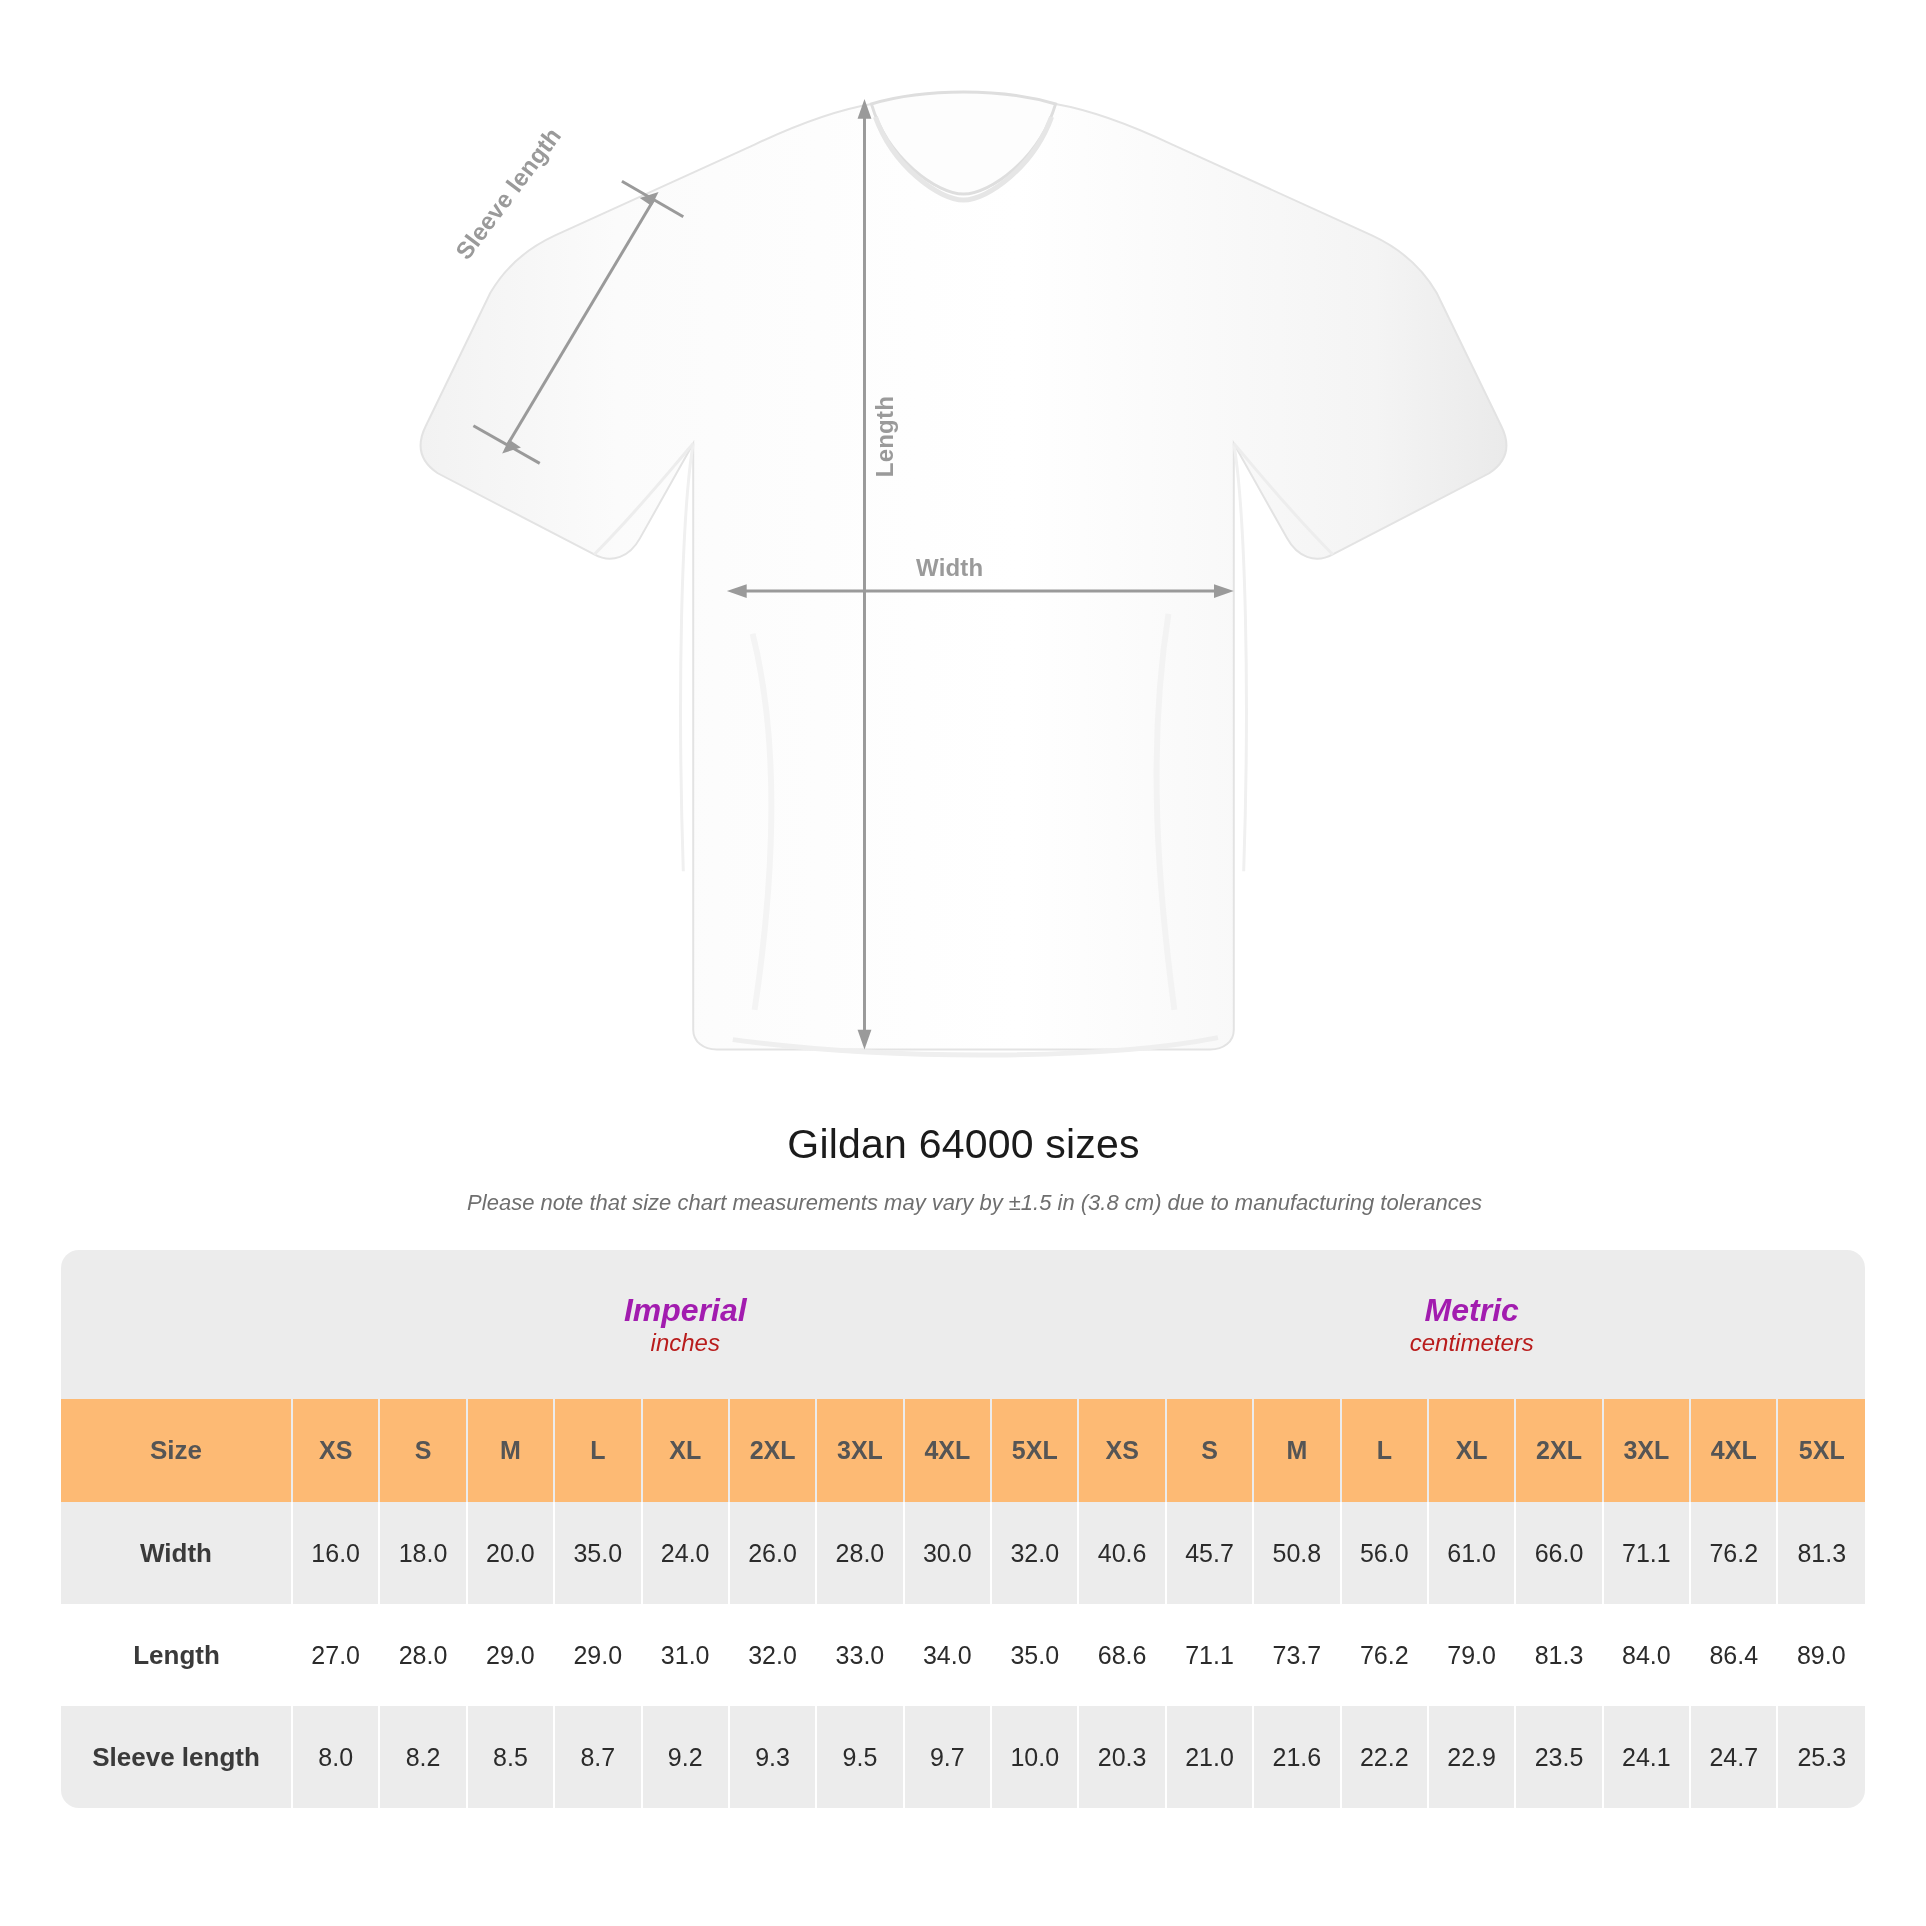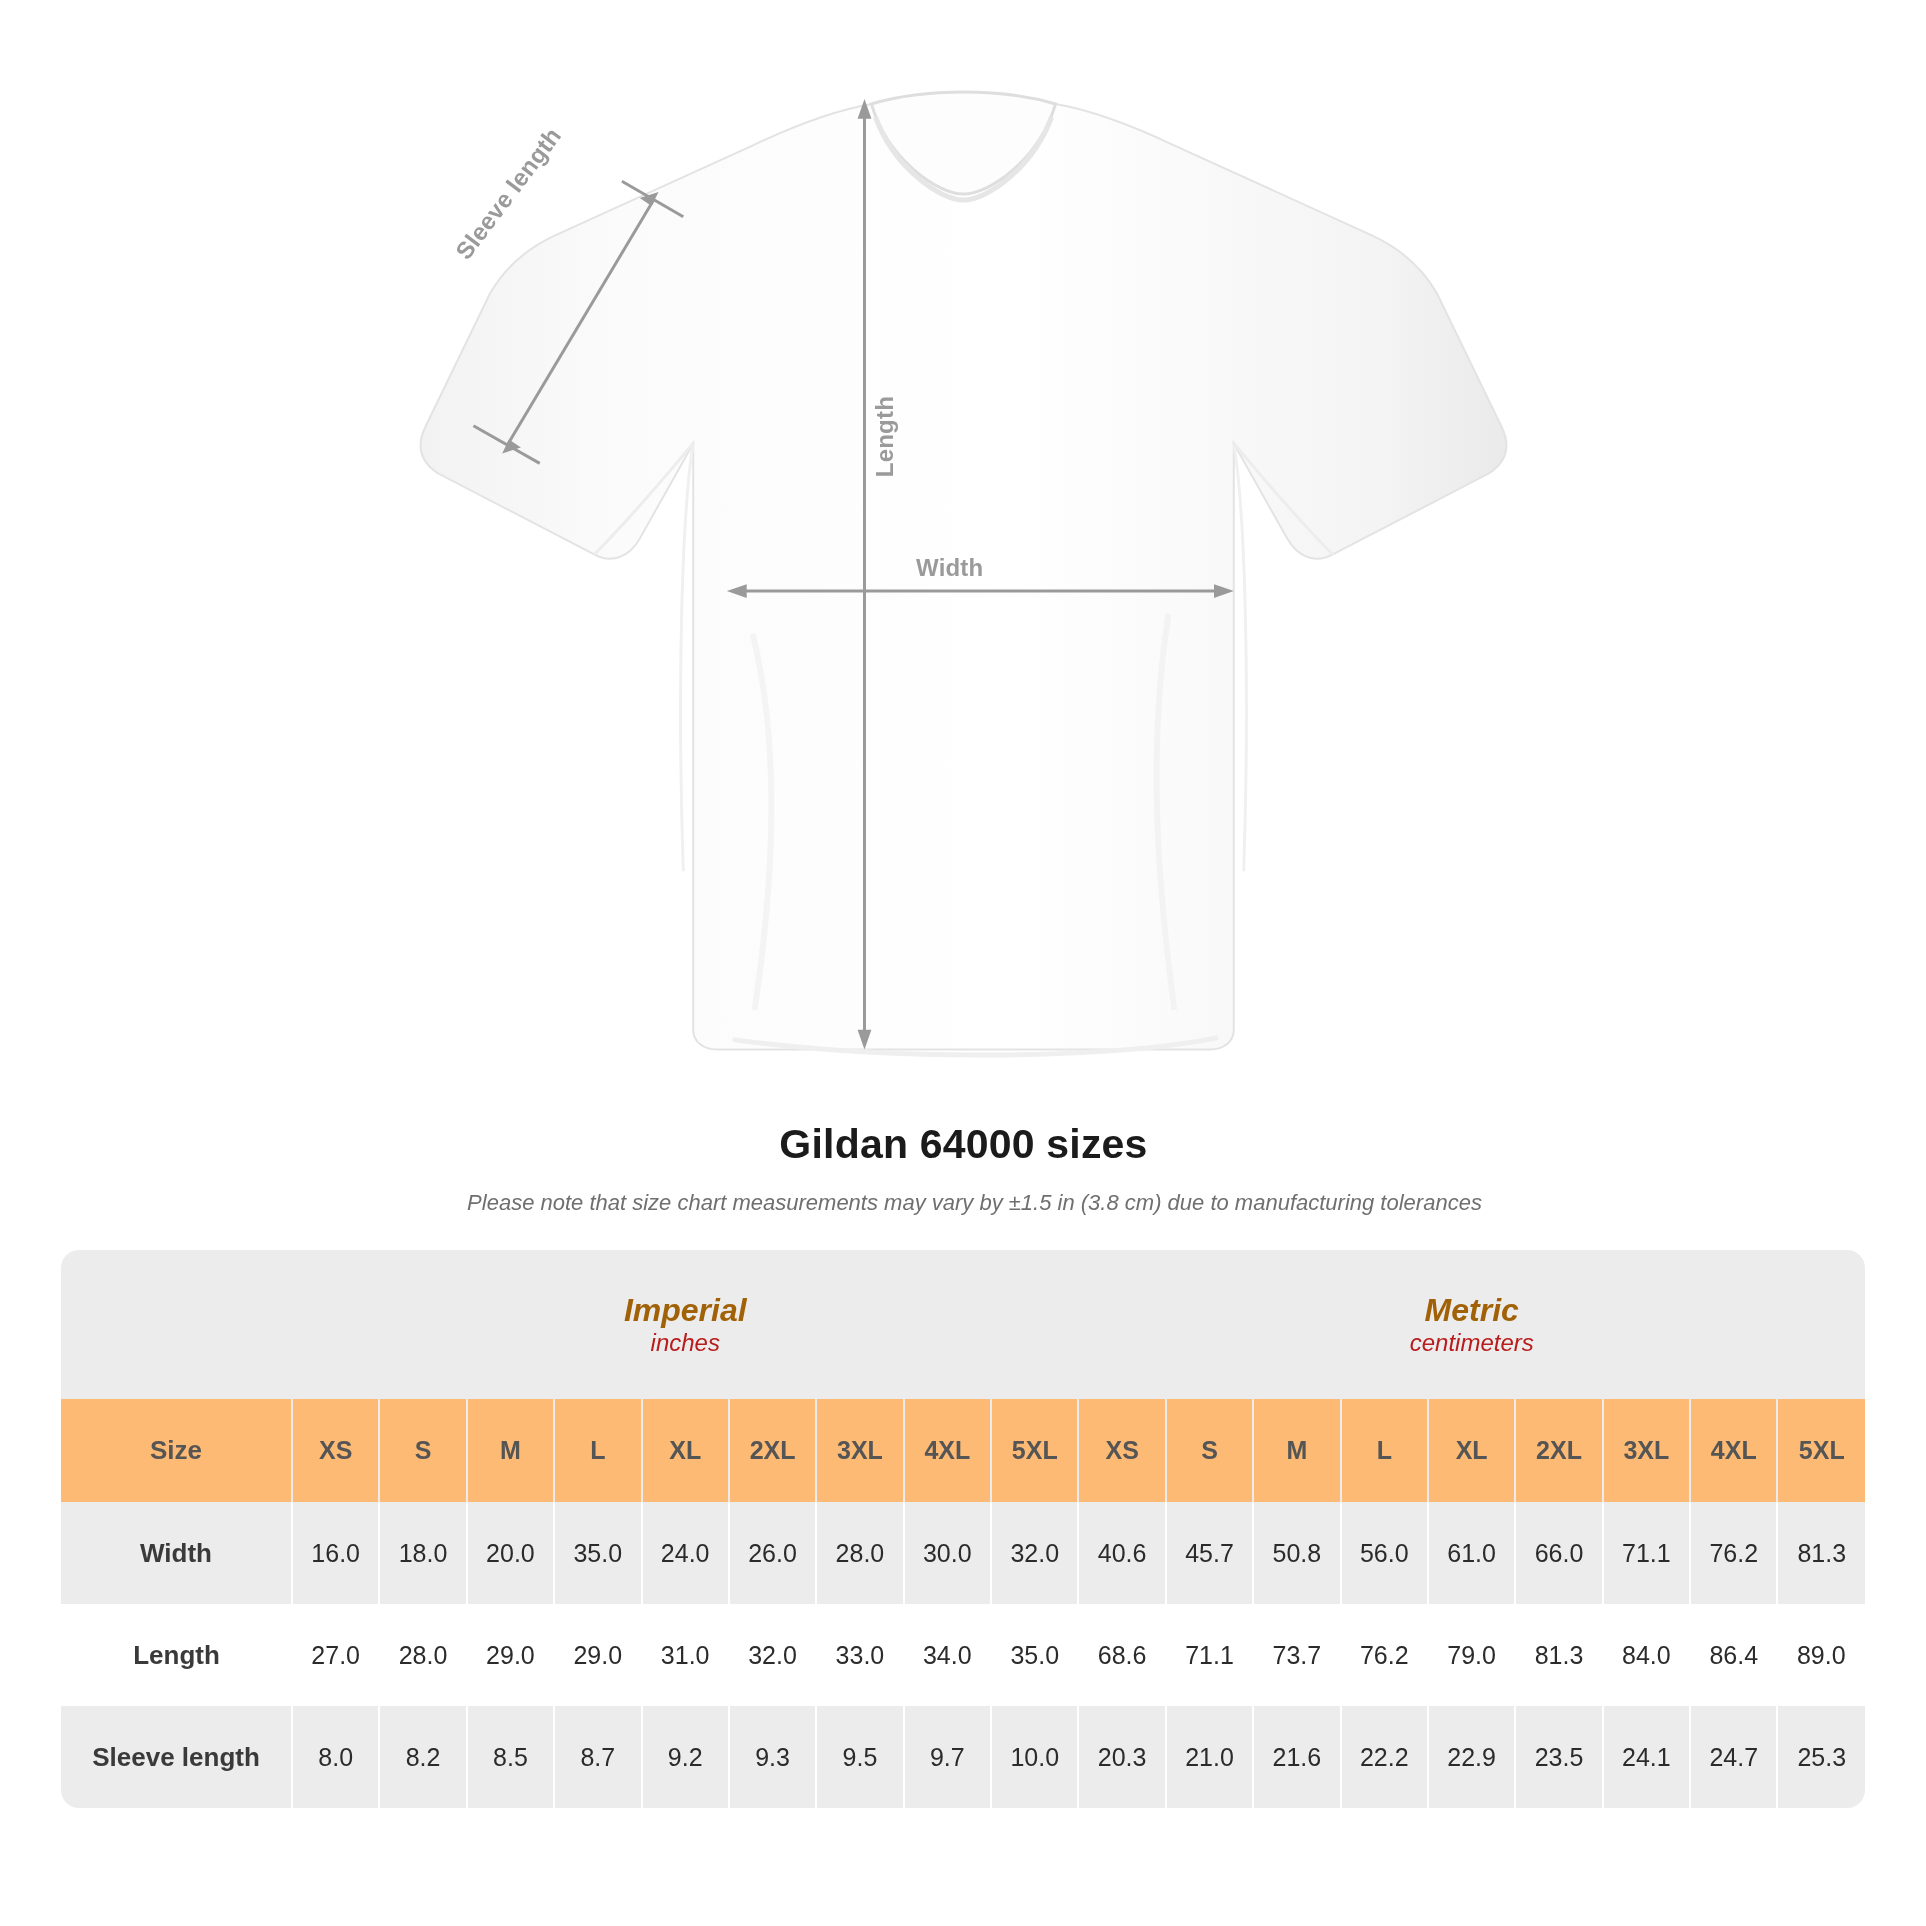--- a/index.html
+++ b/index.html
@@ -57,21 +57,21 @@
     transform-origin: left top;
   }
 
   
   .title-block {
     text-align: center;
     margin-top: 22px;
   }
   .chart-title {
     font-size: 41px;
-    font-weight: bold;
+    font-weight: normal;
     color: #1b1b1b;
     margin: 0;
     letter-spacing: 0.2px;
   }
   .chart-note {
     font-size: 22px;
     font-style: italic;
     color: #6f6f6f;
     margin-top: 22px;
     padding-left: 22px;
@@ -93,21 +93,21 @@
   .unit-head {
     height: 149px;
     background: #ececec;
     text-align: center;
     vertical-align: middle;
   }
   .unit-head .unit-name {
     font-size: 32px;
     font-style: italic;
     font-weight: bold;
-    color: #a16207;
+    color: #a21caf;
   }
   .unit-head .unit-sub {
     font-size: 24px;
     font-style: italic;
     color: #b91c1c;
   }
   .corner-cell {
     background: #ececec;
   }
   .rnd-tl { border-top-left-radius: 18px; }

